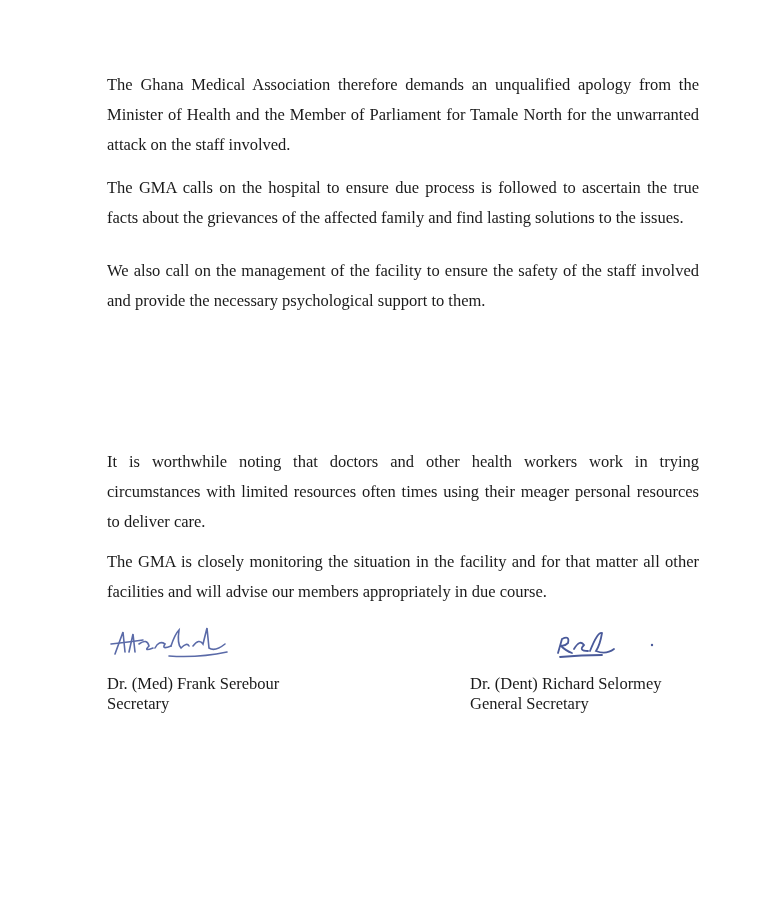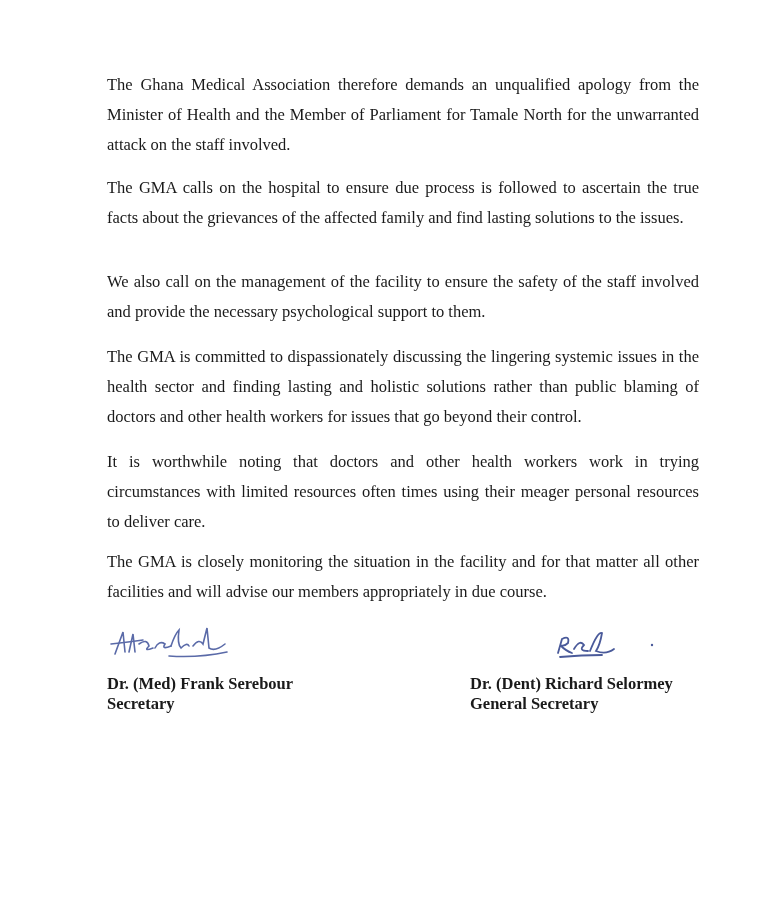--- a/index.html
+++ b/index.html
@@ -7,31 +7,30 @@
     width: 770px; height: 916px; background: #ffffff; overflow: hidden;
     font-family: "Liberation Serif", serif; color: #1a1a1a;
   }
   .page { position: relative; width: 770px; height: 916px; margin-left: 17px; }
   .para {
     position: absolute; left: 90px; width: 592px;
     font-size: 16.5px; line-height: 30px; text-align: justify; margin: 0;
   }
   .sig { position: absolute; }
   .signame {
-    position: absolute; font-weight: bold; font-size: 16.5px; line-height: 20px;
+    position: absolute; font-weight: normal; font-size: 16.5px; line-height: 20px;
   }
 </style>
 </head>
 <body>
 
 <div class="page">
   <p class="para" style="top:70px">The Ghana Medical Association therefore demands an unqualified apology from the Minister of Health and the Member of Parliament for Tamale North for the unwarranted attack on the staff involved.</p>
   <p class="para" style="top:173px">The GMA calls on the hospital to ensure due process is followed to ascertain the true facts about the grievances of the affected family and find lasting solutions to the issues.</p>
-  <p class="para" style="top:267px">We also call on the management of the facility to ensure the safety of the staff involved and provide the necessary psychological support to them.</p>
-  <p class="para" style="top:342px">The GMA is committed to dispassionately discussing the lingering systemic issues in the health sector and finding lasting and holistic solutions rather than public blaming of doctors and other health workers for issues that go beyond their control.</p>
+  <p class="para" style="top:256px">We also call on the management of the facility to ensure the safety of the staff involved and provide the necessary psychological support to them.</p>
   <p class="para" style="top:447px">It is worthwhile noting that doctors and other health workers work in trying circumstances with limited resources often times using their meager personal resources to deliver care.</p>
   <p class="para" style="top:547px">The GMA is closely monitoring the situation in the facility and for that matter all other facilities and will advise our members appropriately in due course.</p>
 
   <svg class="sig" style="left:92px;top:622px" width="130" height="42" viewBox="0 0 130 42">
     <g fill="none" stroke="#5a6aa8" stroke-width="1.6" stroke-linecap="round">
       <path d="M6 32 L14 10 L16 30"></path>
       <path d="M2 22 Q20 20 34 18"></path>
       <path d="M20 30 L24 12 L26 30"></path>
       <path d="M30 22 Q38 16 40 24 Q34 30 44 26"></path>
       <path d="M46 26 Q50 18 56 22 Q52 28 62 24"></path>

